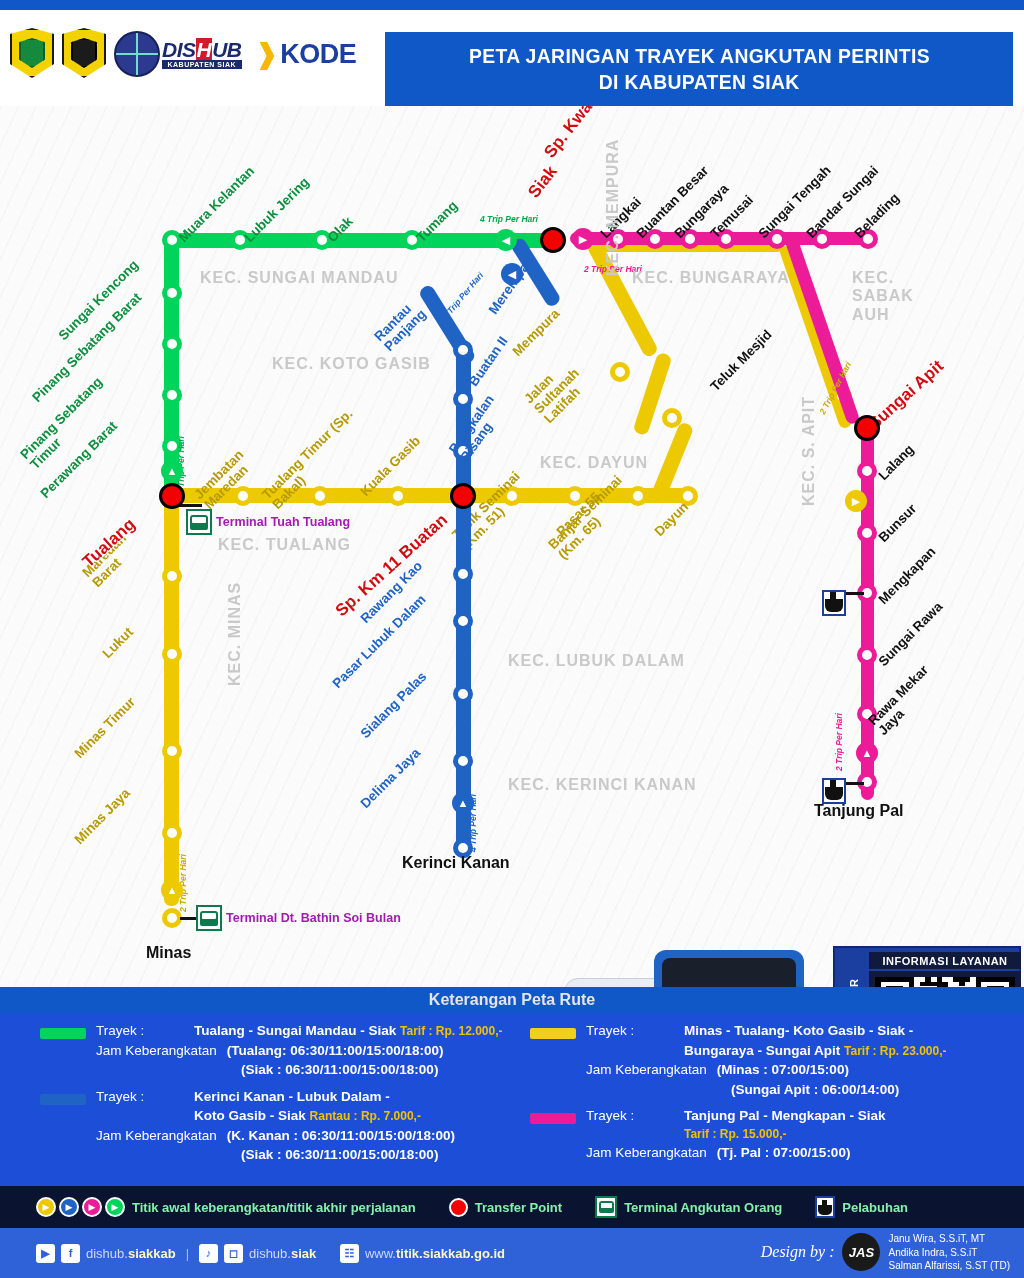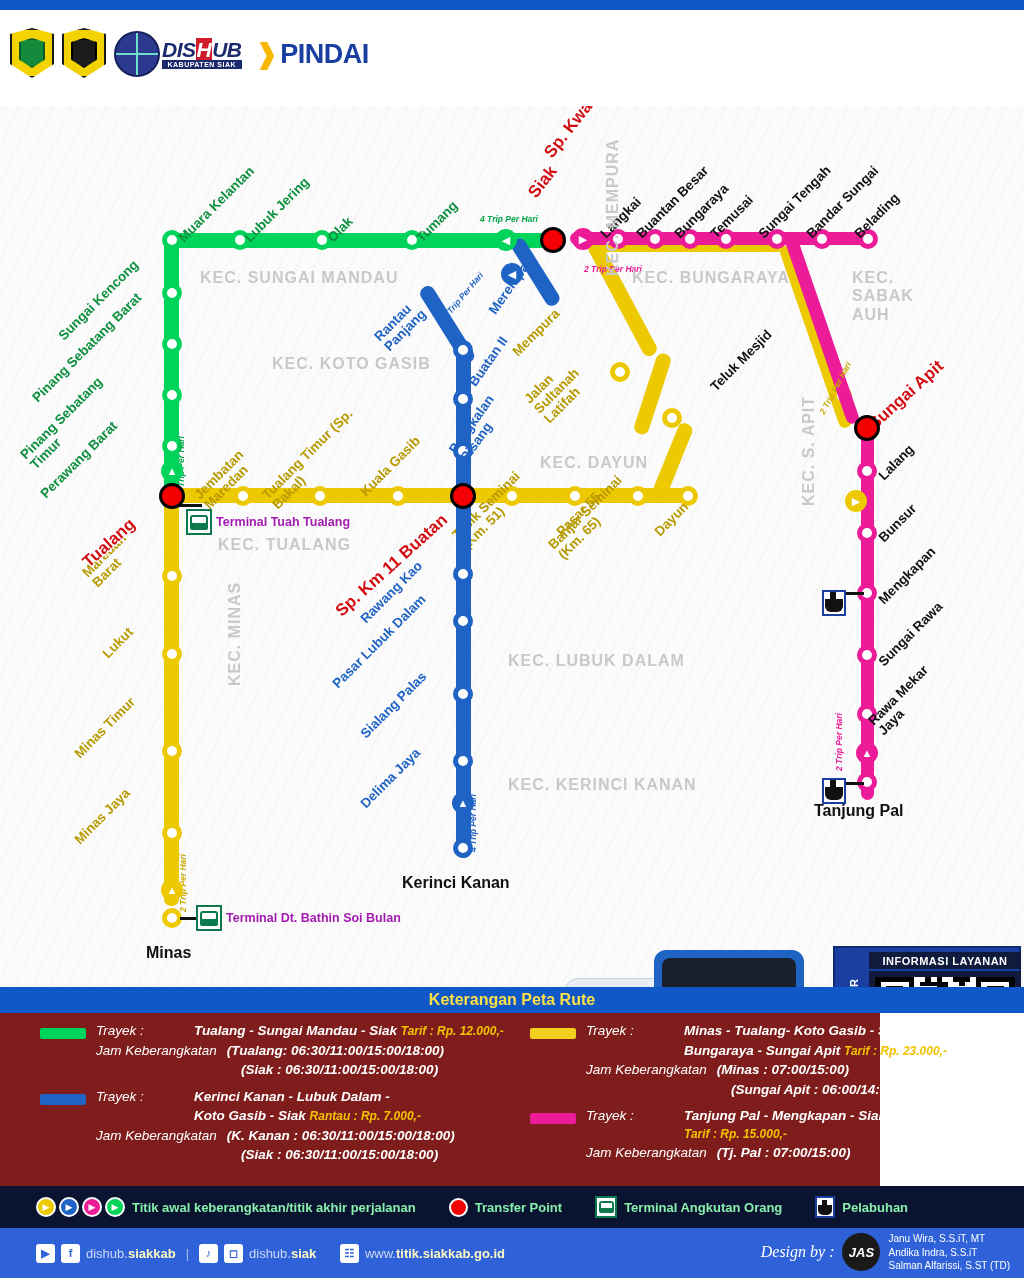--- a/index.html
+++ b/index.html
@@ -98,22 +98,22 @@
      font-weight:bold; }
   .qrside span{ position:absolute; left:-42px; top:52px; width:118px; text-align:center;
      transform:rotate(-90deg); letter-spacing:.5px;}
   .qrframe{ position:absolute; left:34px; top:23px; width:152px; height:125px; background:#0f1a3c;
      padding:6px; }
   .qr { width:100%; height:100%; background:#fff; position:relative; }
   .qr i { position:absolute; background:#000; display:block;}
 
   
   .legend-title { position:absolute; left:0; top:987px; width:1024px; height:26px; background:#1058c8;
-     color:#fde047; font-weight:bold; font-size:16px; display:flex; align-items:center; justify-content:center;}
-  .legend { position:absolute; left:0; top:1013px; width:880px; height:173px; background:#7f1d1d;font-style:italic; }
+     color:#e5e5e5; font-weight:bold; font-size:16px; display:flex; align-items:center; justify-content:center;}
+  .legend { position:absolute; left:0; top:1013px; width:1024px; height:173px; background:#1d4ed8; }
   .lcol { position:absolute; top:8px; width:495px;}
   .lcol.left{ left:40px;} .lcol.right{ left:530px;}
   .lrow { display:flex; gap:10px; margin-bottom:7px; }
   .swatch { width:46px;height:11px;border-radius:2px; margin-top:7px; flex:none;}
   .ltxt { color:#fff; font-size:13.5px; line-height:1.45;}
   .ltxt .tr { display:flex; gap:16px;}
   .ltxt .lab{ width:82px; flex:none; font-weight:normal;}
   .ltxt b { font-weight:bold;}
   .tarif { color:#f2c200; font-size:12px; font-weight:bold;}
   .ltxt .jam { display:flex; gap:10px; }
@@ -169,22 +169,26 @@
             <div class="inner"></div>
           </div>
         </div>
       <div class="globe"></div>
       <div class="dishub-wrap">
         <div class="dishub">DIS<span class="hi">H</span>UB</div>
         <div class="kabsiak">KABUPATEN SIAK</div>
       </div>
       <div class="damri-wrap">
         <span class="chev">❱</span>
-        <span class="damri">PINDAI</span>
-      </div>
+        <span class="damri">KODE</span>
+      </div>
+    </div>
+    <div class="title-box">
+      <div>PETA JARINGAN TRAYEK ANGKUTAN PERINTIS</div>
+      <div>DI KABUPATEN SIAK</div>
     </div>
   </div>
 
   <div class="map">
     <div class="bg-lines"></div>
 
     <div class="seg" style="left:168px;top:127px;width:388px;height:15px;background:#00d45a;"></div>
 
     <div class="seg" style="left:164px;top:134px;width:15px;height:256px;background:#00d45a;"></div>
 
@@ -378,21 +382,21 @@
     <div class="connector" style="left:842px;top:486px;width:22px;"></div>
     <div class="port-ico" style="left:822px;top:484px;">
         <div class="sp"></div>
       </div>
     <div class="connector" style="left:842px;top:676px;width:22px;"></div>
     <div class="port-ico" style="left:822px;top:672px;">
         <div class="sp"></div>
       </div>
 
     <div class="endname" style="left:146px;top:838px;">Minas</div>
-    <div class="endname" style="left:402px;top:768px;">Kerinci Kanan</div>
+    <div class="endname" style="left:402px;top:748px;">Kerinci Kanan</div>
     <div class="endname" style="left:814px;top:696px;">Tanjung Pal</div>
 
     <div class="buses">
       <div class="bus-a"></div>
       <div class="bus-b">
         <div class="win"></div>
 
       </div>
     </div>
 

